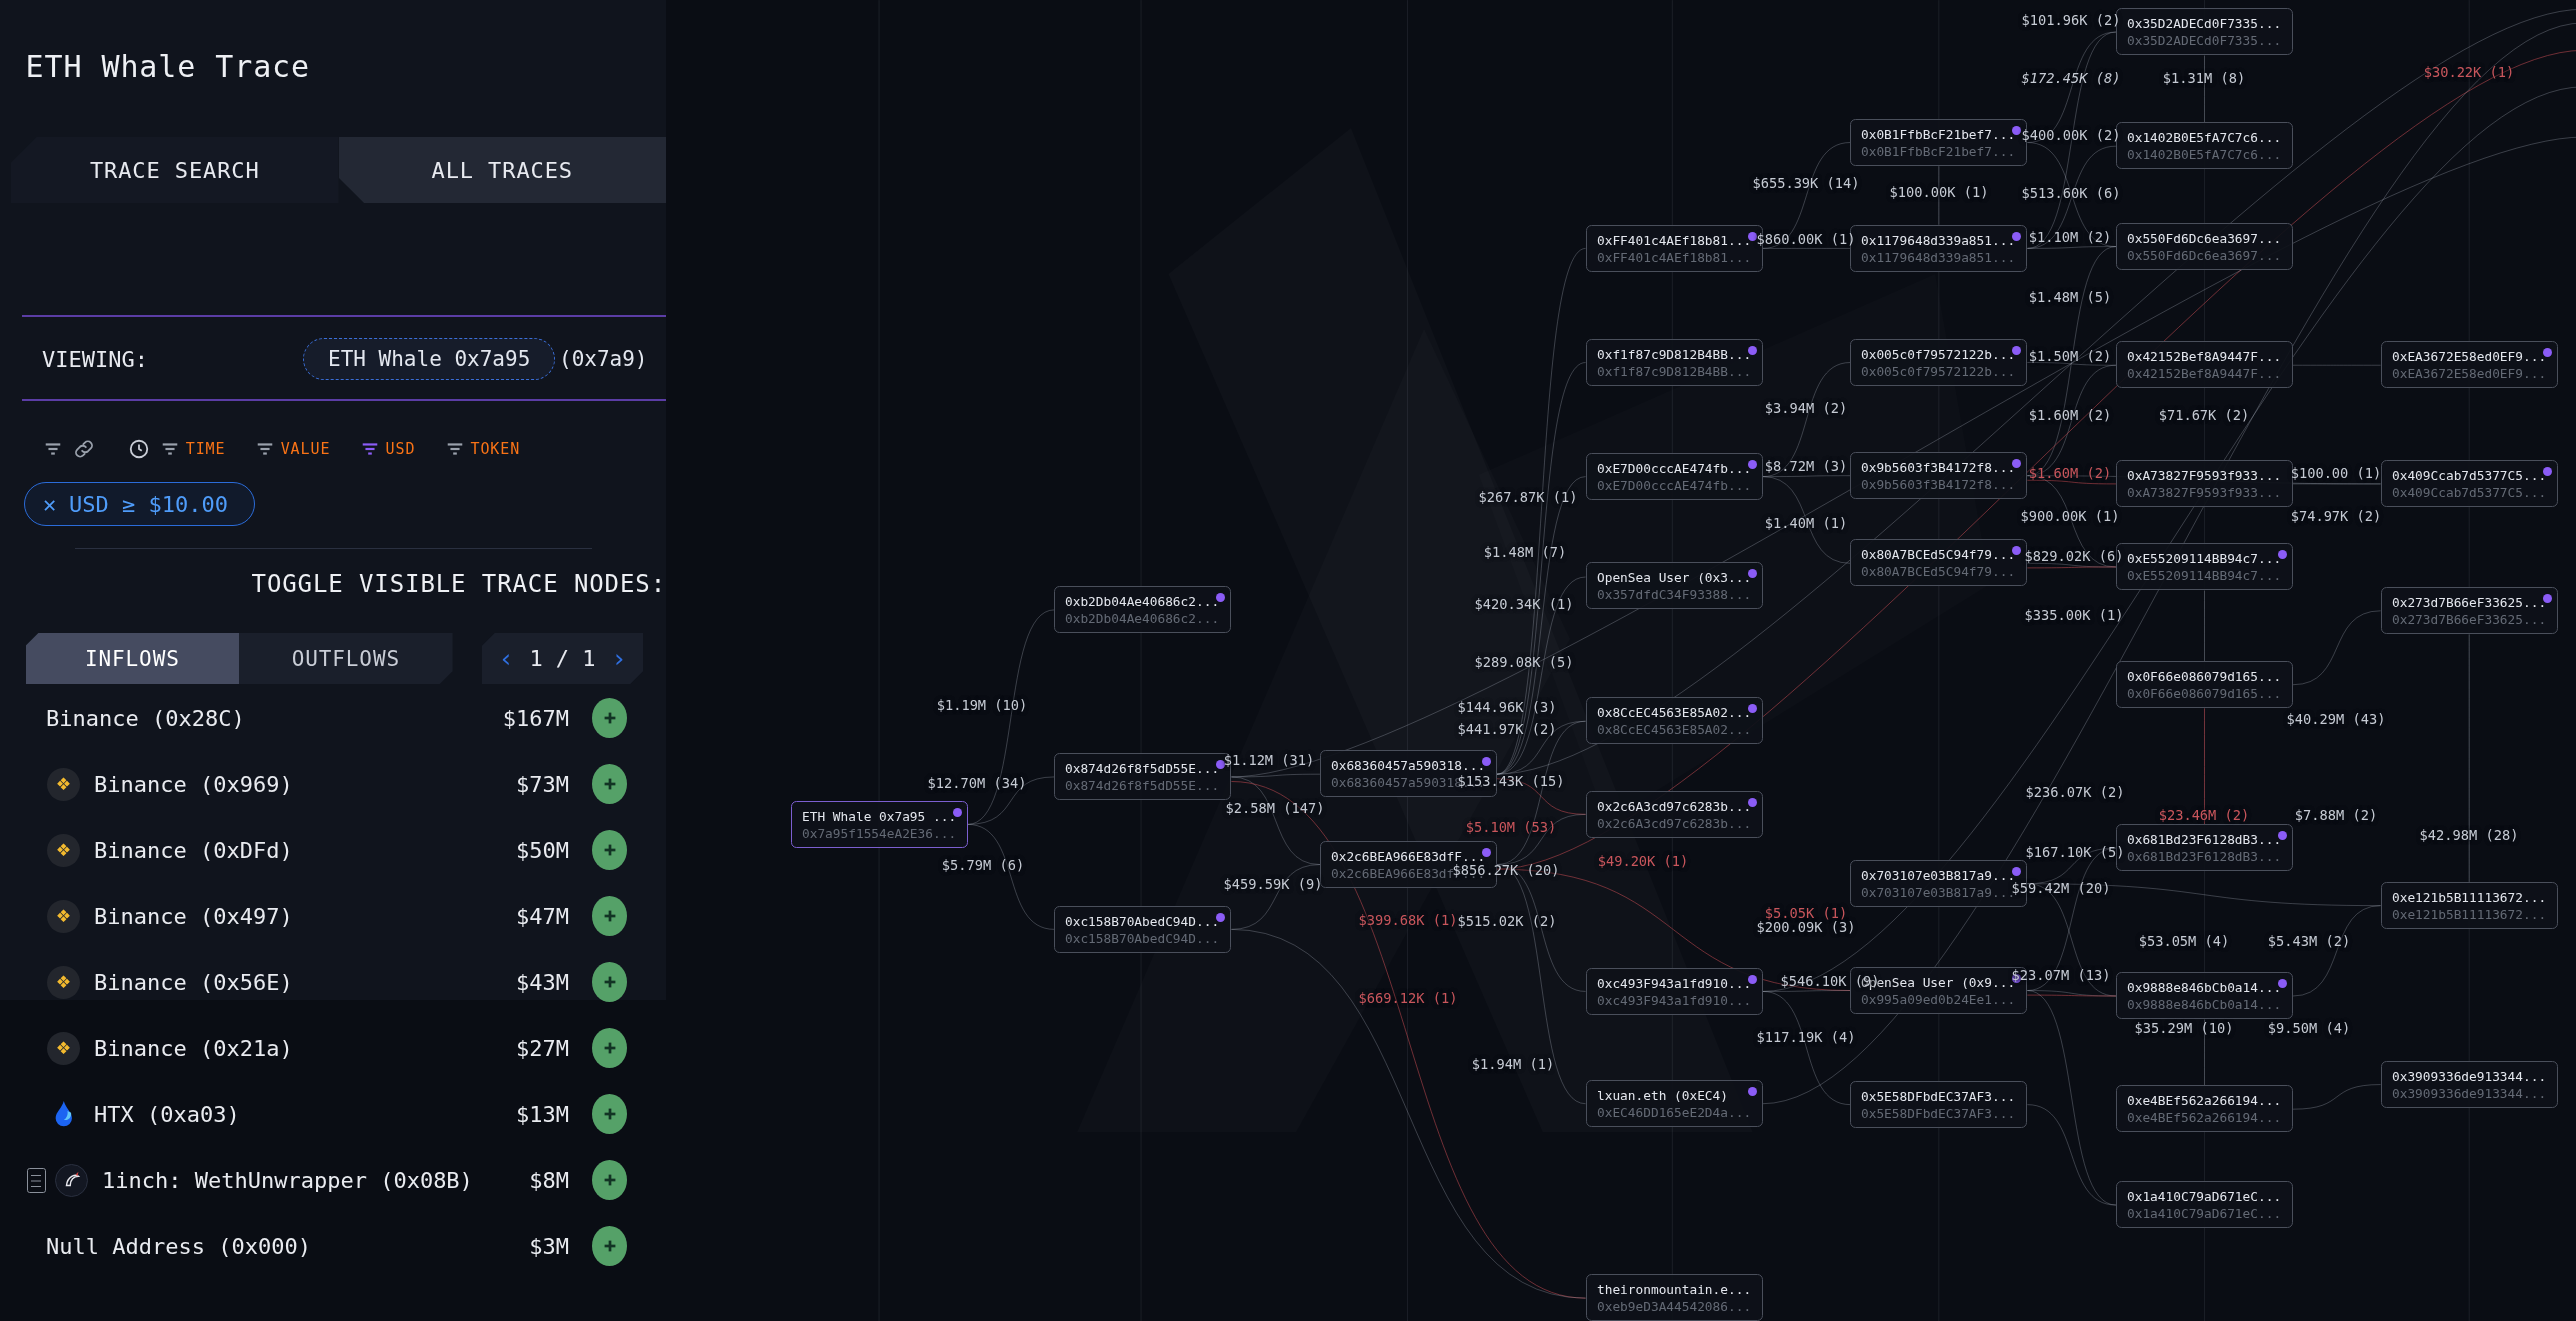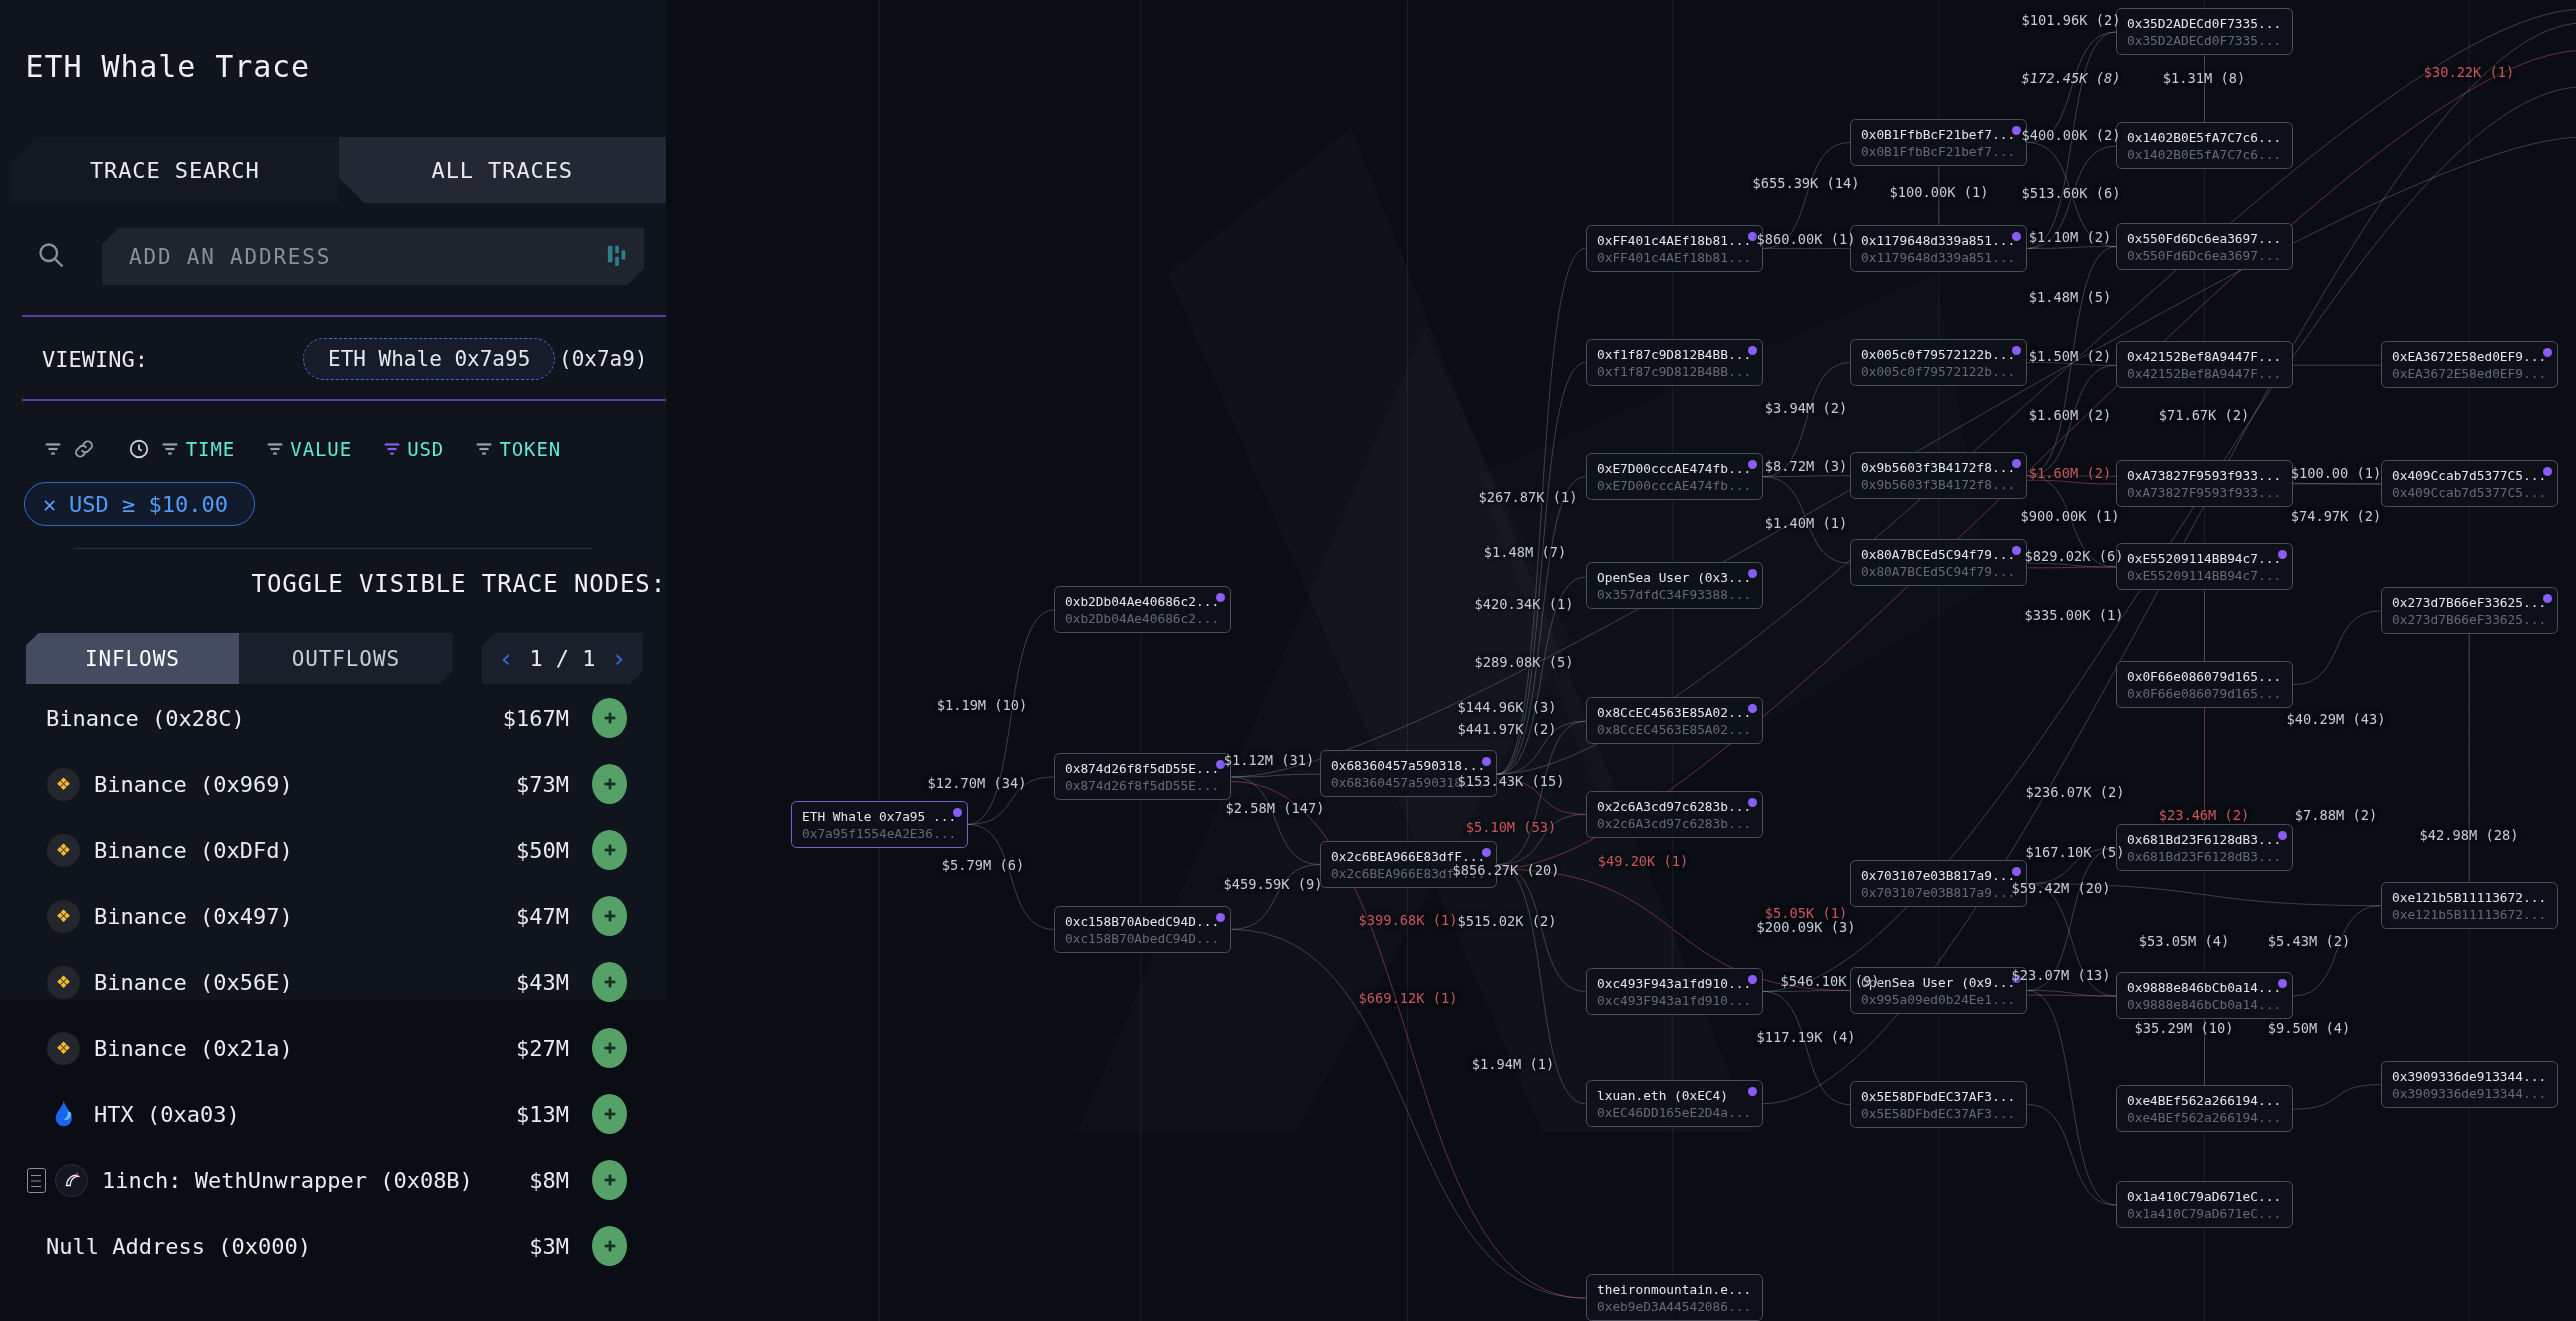--- a/index.html
+++ b/index.html
@@ -35,21 +35,21 @@
   .search-input::placeholder { color:#8a909b; }
   .paste-ic { position:absolute; right:37px; top:15.5px; width:24px; height:25.6px; }
   .pdiv { position:absolute; left:22px; width:644px; height:1.8px; background:#5b3da5; }
   .viewing-row { position:absolute; left:0; top:332px; width:666px; height:55px; }
   .viewing-label { position:absolute; left:42px; top:14.6px; font-size:22px; color:#e8eaf0; }
   .viewing-pill { position:absolute; left:303px; top:5.5px; height:42px; padding:0 24px; display:flex; align-items:center;
     border:1.8px dashed #3b6fd8; border-radius:22px; background:#161c2a; color:#e3e7ef; font-size:21px; cursor:pointer; }
   .viewing-suffix { position:absolute; left:559px; top:14.6px; font-size:21px; color:#e3e7ef; }
   .filter-row { position:absolute; left:0; top:429px; width:666px; height:40px; display:flex; align-items:center; }
   .f-ic { display:inline-flex; margin:0 4.6px; }
-  .f-label { font-size:19px; color:#5eead4; letter-spacing:0.9px; margin-right:24px; }
+  .f-label { font-size:15px; color:#f97316; letter-spacing:0.9px; margin-right:24px; }
   .chip { position:absolute; left:24px; top:482px; height:44px; padding:0 25.6px 0 18px; display:inline-flex; align-items:center;
     gap:12.8px; border:1.8px solid #2b6cd9; border-radius:24px; background:rgba(43,108,217,0.08); cursor:pointer; }
   .chip-x { color:#4f9cf9; font-size:22px; }
   .chip-text { color:#4f9cf9; font-size:22px; }
   .gdiv { position:absolute; left:75px; top:548px; width:517px; height:0.9px; background:#2a3040; }
   .toggle-heading { position:absolute; left:0; top:570px; width:666px; text-align:right; font-size:24px;
     color:#eef0f4; letter-spacing:0.9px; }
   .seg { position:absolute; left:25.6px; top:633px; width:427px; height:51px; display:flex; background:#1a1f2b;
     clip-path:polygon(12.8px 0,100% 0,100% calc(100% - 12.8px),calc(100% - 12.8px) 100%,0 100%,0 12.8px); }
   .seg-btn { flex:1; display:flex; align-items:center; justify-content:center; font-size:21px; color:#c9cdd6;
@@ -402,37 +402,20 @@
     </div>
 
   <div id="sidebar">
     <div class="sb-title">ETH Whale Trace</div>
 
     <div class="tabbar">
       <div class="tab tab-search">TRACE SEARCH</div>
       <div class="tab tab-all">ALL TRACES</div>
     </div>
 
-    <div class="search-row">
-      <span class="search-ic">
-        <svg width="33" height="33" viewBox="0 0 36 36">
-            <circle cx="15" cy="15" r="9" fill="none" stroke="#8a909b" stroke-width="2.5"></circle>
-            <line x1="22" y1="22" x2="30" y2="30" stroke="#8a909b" stroke-width="2.5"></line>
-          </svg>
-      </span>
-      <input class="search-input" placeholder="ADD AN ADDRESS" style="">
-      <span class="paste-ic">
-        <svg width="24" height="25.6" viewBox="0 0 26 28">
-            <rect x="3" y="2" width="5" height="18" fill="#2e7f8e"></rect>
-            <rect x="11" y="2" width="4" height="8" fill="#2e7f8e"></rect>
-            <rect x="11" y="14" width="4" height="10" fill="#2e7f8e"></rect>
-            <rect x="18" y="7" width="4" height="10" fill="#2e7f8e"></rect>
-          </svg>
-      </span>
-    </div>
 
     <div class="pdiv" style="top:315px"></div>
     <div class="viewing-row">
       <span class="viewing-label">VIEWING:</span>
       <span class="viewing-pill">ETH Whale 0x7a95</span>
       <span class="viewing-suffix">(0x7a9)</span>
     </div>
     <div class="pdiv" style="top:399px"></div>
 
     <div class="filter-row">

